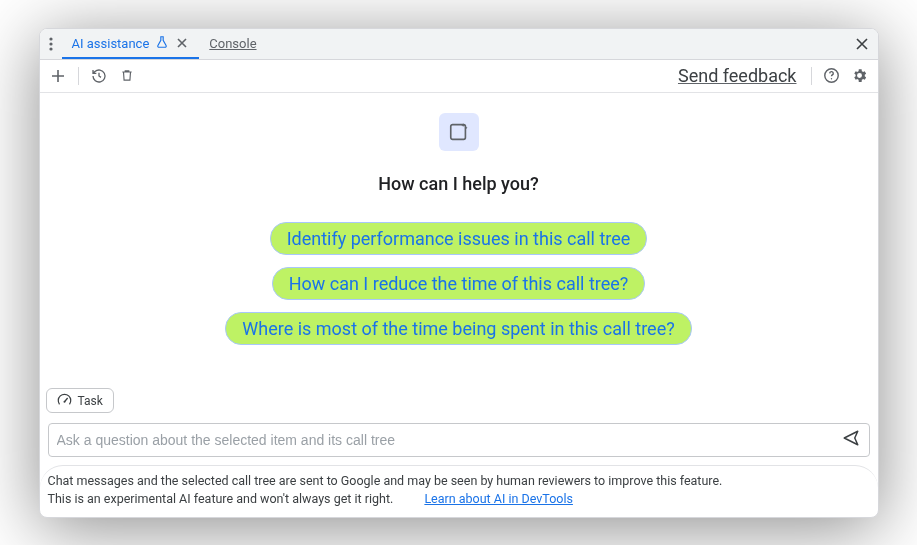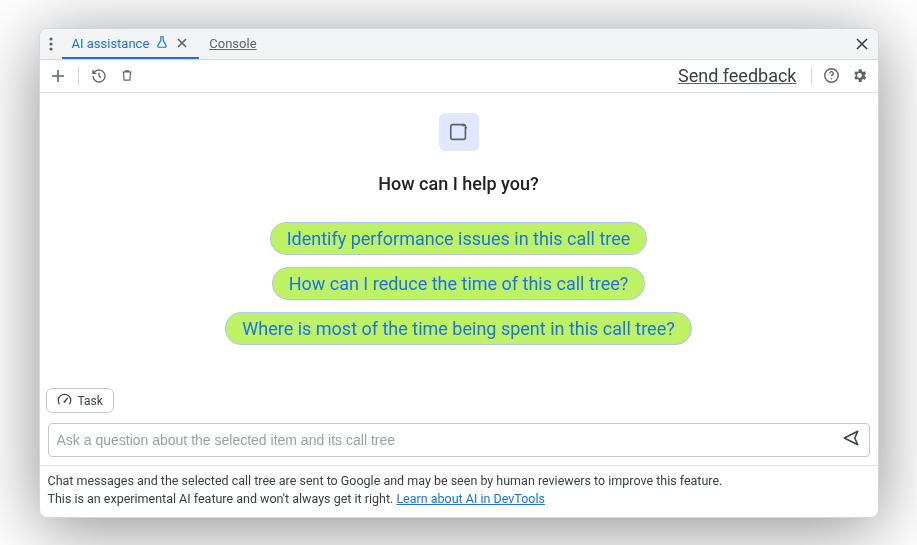--- a/index.html
+++ b/index.html
@@ -175,24 +175,26 @@
       background: transparent;
     }
     .input-box input::placeholder { color: #9aa0a6; }
     
     .disclaimer {
       border-top: 1px solid #e2e3e6;
       padding: 6px 8px 8px 8px;
       font-size: 12.5px;
       color: #3c4043;
       line-height: 1.45;
+      border-radius: 23px;
     }
     .disclaimer a {
       color: #1a73e8;
       text-decoration: underline;
+      margin-left: 28px;
     }
   </style>
 </head>
 <body>
 
 <div class="shadow-wrap">
 <div class="window">
 
   <div class="tabbar">
     <div class="tabmore">

